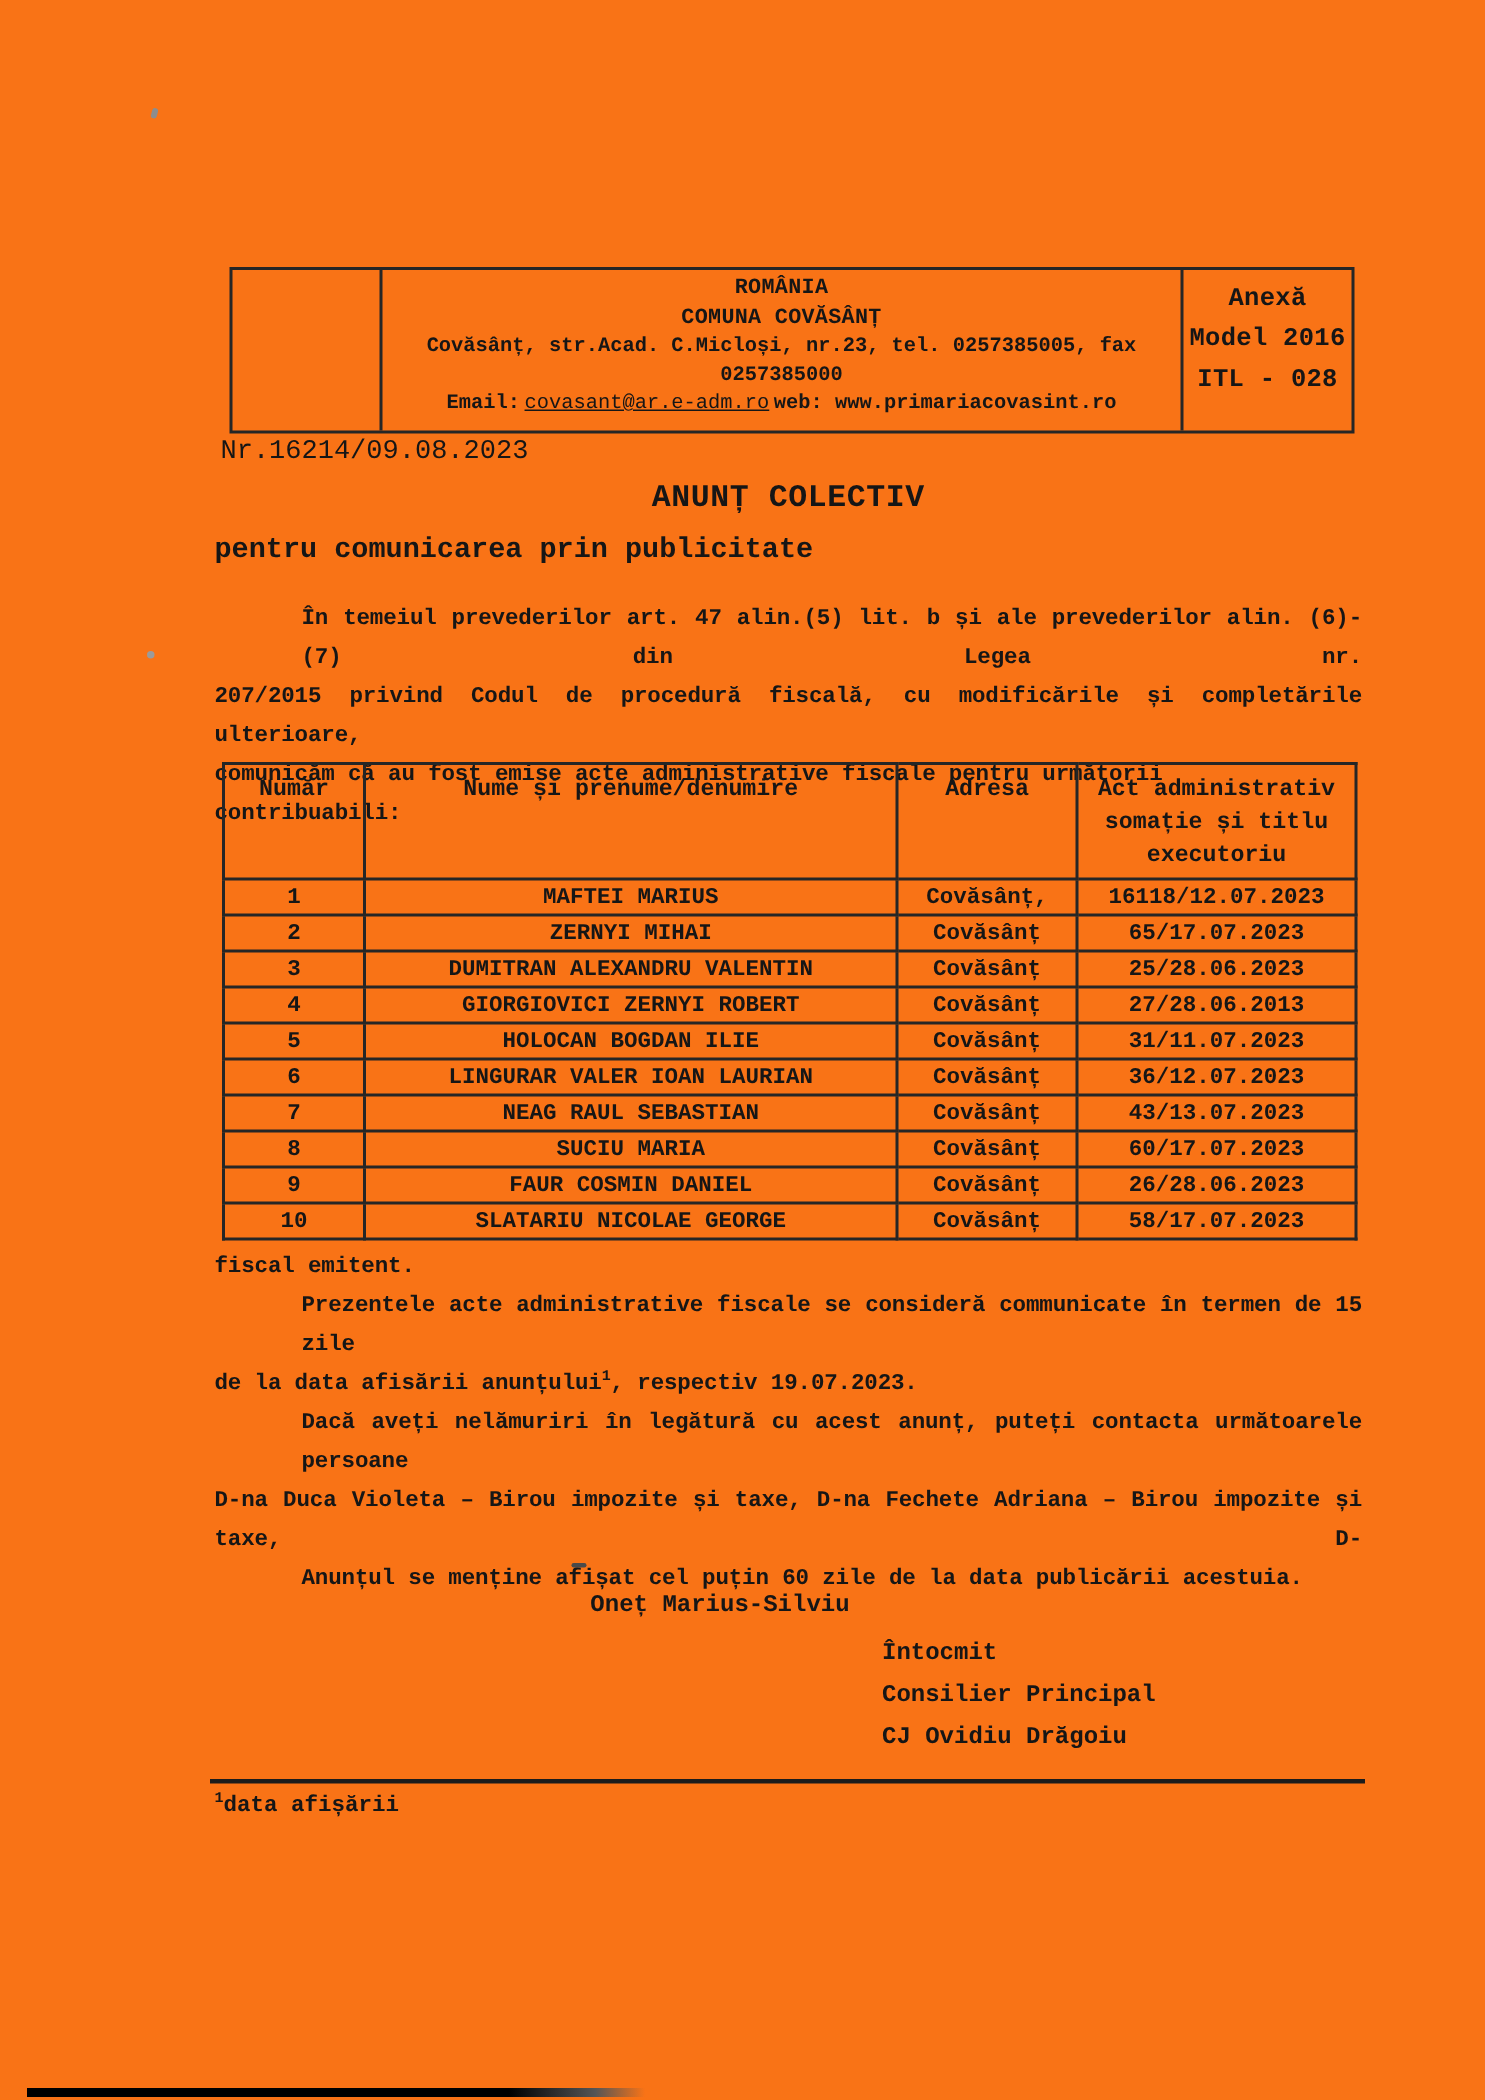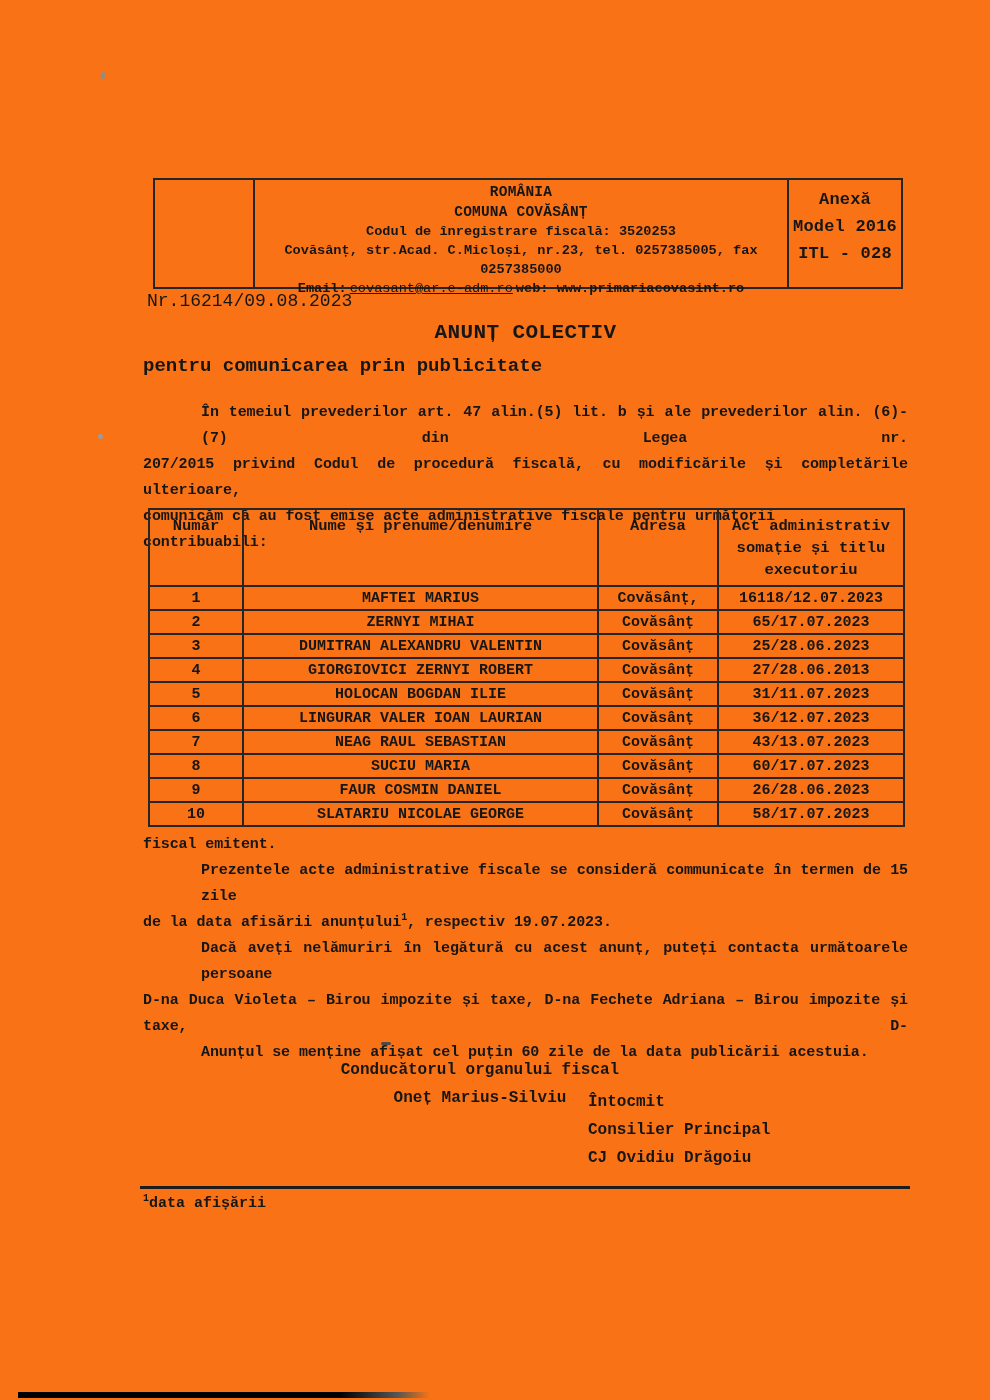--- a/index.html
+++ b/index.html
@@ -64,21 +64,20 @@
 </head>
 <body>
 
 <div class="page">
 
   <div class="header-box">
     <div class="cell-logo"></div>
     <div class="cell-center">
       <div class="hl">ROMÂNIA</div>
       <div class="hl">COMUNA COVĂSÂNȚ</div>
-      <div class="hs">Codul de înregistrare fiscală: 3520253</div>
       <div class="hs">Covăsânț, str.Acad. C.Micloși, nr.23, tel. 0257385005, fax 0257385000</div>
       <div class="hs">
         <span>Email:</span><span class="email-link">covasant@ar.e-adm.ro</span><span>web: www.primariacovasint.ro</span>
       </div>
     </div>
     <div class="cell-annex">
       <div>Anexă</div>
       <div>Model 2016</div>
       <div>ITL - 028</div>
     </div>
@@ -185,21 +184,20 @@
     <div>
         <div class="line first fill"><span>Dacă aveți nelămuriri în legătură cu acest anunț, puteți contacta următoarele persoane</span></div>
         <div class="line fill"><span>D-na Duca Violeta – Birou impozite și taxe, D-na Fechete Adriana – Birou impozite și taxe, D-</span></div>
       </div>
     <div>
         <div class="line first"><span>Anunțul se menține afișat cel puțin 60 zile de la data publicării acestuia.</span></div>
       </div>
   </div>
 
   <div class="sig-left">
-    <div>Conducătorul organului fiscal</div>
     <div>Oneț Marius-Silviu</div>
   </div>
   <div class="sig-right">
     <div>Întocmit</div>
     <div>Consilier Principal</div>
     <div>CJ Ovidiu Drăgoiu</div>
   </div>
 
   <div class="foot-rule"></div>
   <div class="footnote"><sup>1</sup><span>data afișării</span></div>

